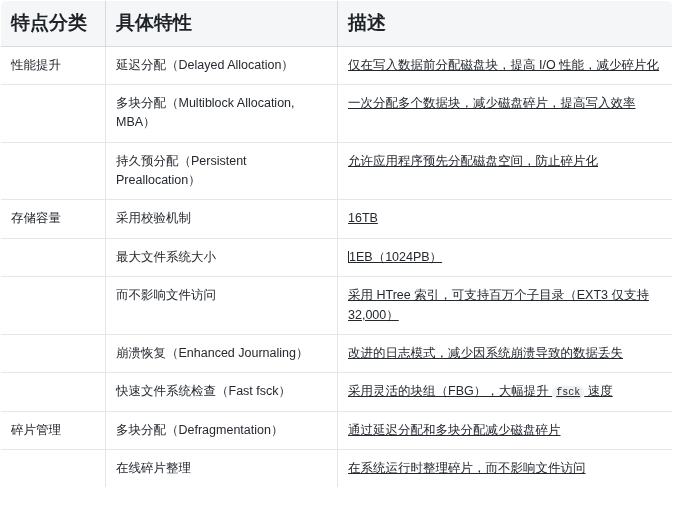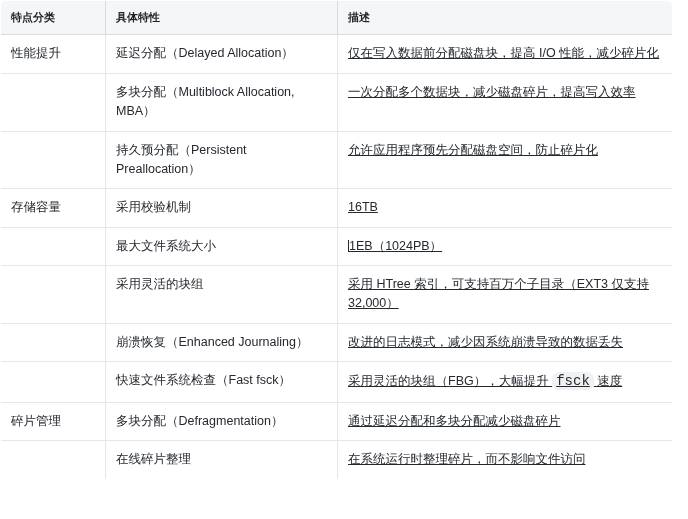--- a/index.html
+++ b/index.html
@@ -22,21 +22,21 @@
   table.features {
     border-collapse: collapse;
     width: 672px;
     table-layout: fixed;
     border: 1px solid #d8dade;
     border-radius: 6px;
     overflow: hidden;
   }
   table.features thead th {
     background: #f5f6f7;
-    font-size: 11px;
+    font-size: 19px;
     font-weight: bold;
     text-align: left;
     color: #1f2328;
     padding: 9px 10px;
     border-right: 1px solid #d8dade;
     border-bottom: 1px solid #d8dade;
     line-height: 1.4;
   }
   table.features thead th:last-child { border-right: none; }
   table.features td {
@@ -52,21 +52,21 @@
   table.features tr:last-child td { border-bottom: none; }
   td.cat {
     font-weight: normal;
     color: #1f2328;
   }
   col.c1 { width: 105px; }
   col.c2 { width: 232px; }
   col.c3 { width: 335px; }
   code.mono {
     font-family: "Liberation Mono", "DejaVu Sans Mono", monospace;
-    font-size: 14px;
+    font-size: 10px;
     background: #f0f1f2;
     border-radius: 7px;
     padding: 1px 4px;
     color: #24292f;
   }
   .caret {
     display: inline-block;
     width: 1px;
     height: 12px;
     background: #24292f;
@@ -112,21 +112,21 @@
         <td>采用校验机制</td>
         <td>16TB</td>
       </tr>
       <tr>
         <td class="cat"></td>
         <td>最大文件系统大小</td>
         <td><span class="caret"></span><span>1EB（1024PB）</span></td>
       </tr>
       <tr>
         <td class="cat"></td>
-        <td>采用灵活的块组</td>
+        <td>而不影响文件访问</td>
         <td>采用 HTree 索引，可支持百万个子目录（EXT3 仅支持 32,000）</td>
       </tr>
       <tr>
         <td class="cat"></td>
         <td>崩溃恢复（Enhanced Journaling）</td>
         <td>改进的日志模式，减少因系统崩溃导致的数据丢失</td>
       </tr>
       <tr>
         <td class="cat"></td>
         <td>快速文件系统检查（Fast fsck）</td>

